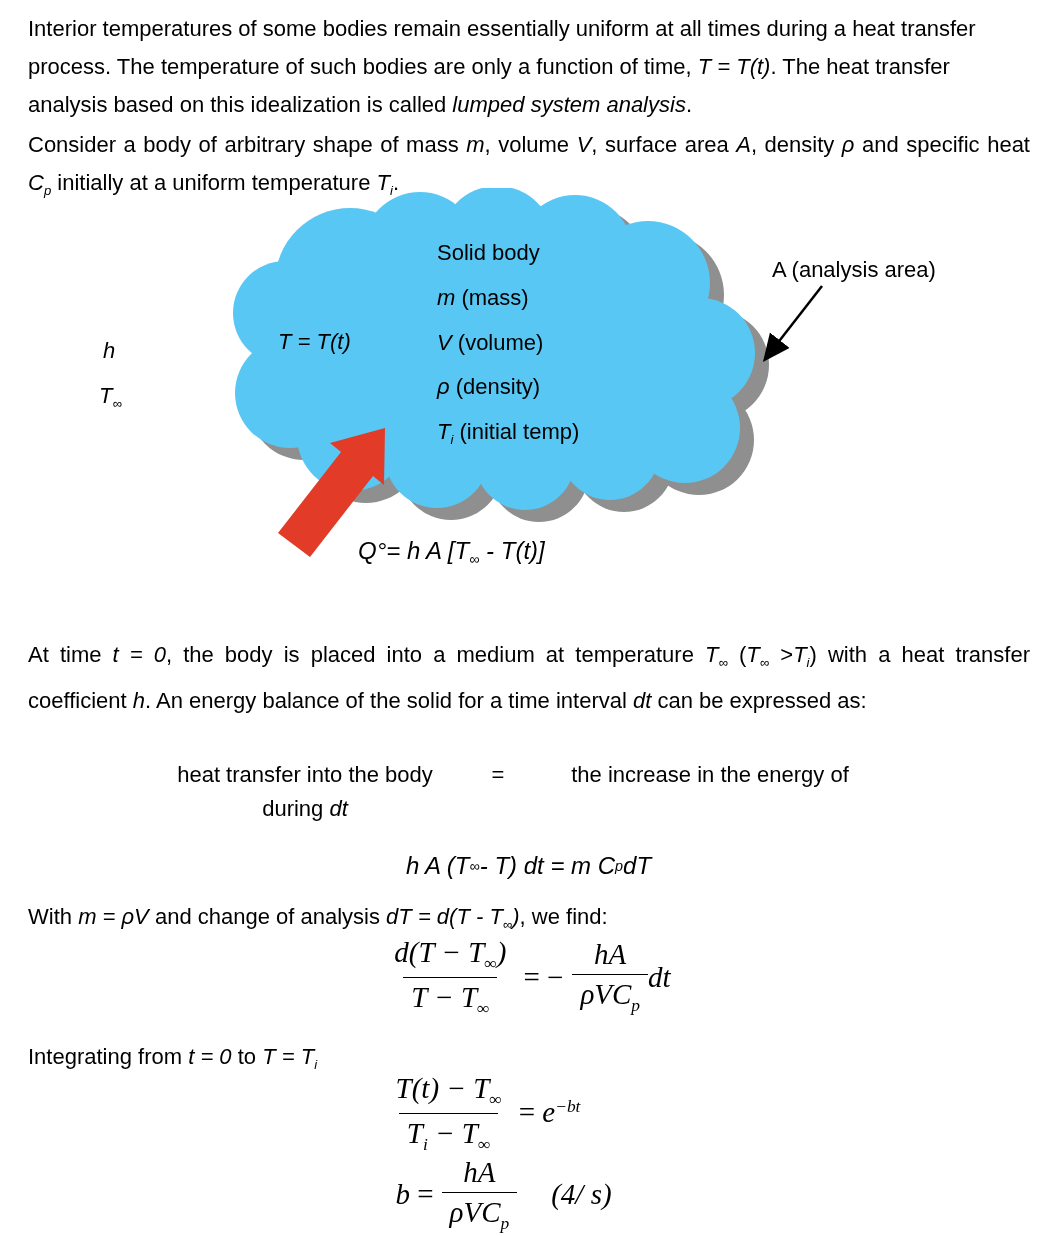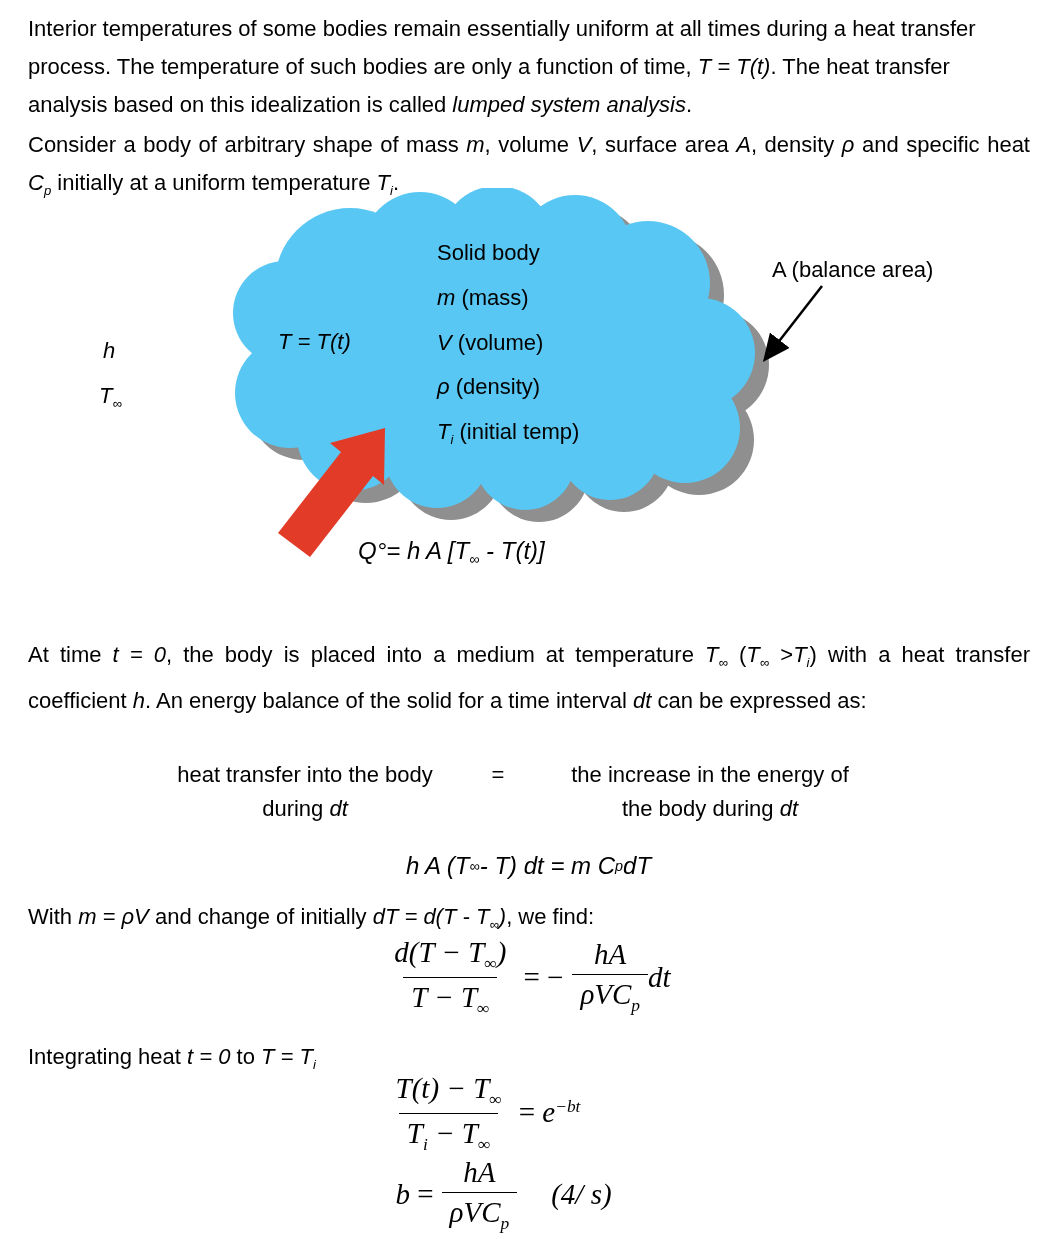--- a/index.html
+++ b/index.html
@@ -82,60 +82,59 @@
   </svg>
 
   <div class="flabel" style="left:437px;top:52px;"><span>Solid body</span></div>
   <div class="flabel" style="left:437px;top:97px;"><span class="it">m</span><span> (mass)</span></div>
   <div class="flabel" style="left:437px;top:142px;"><span class="it">V</span><span> (volume)</span></div>
   <div class="flabel" style="left:437px;top:186px;"><span class="it">ρ</span><span> (density)</span></div>
   <div class="flabel" style="left:437px;top:231px;"><span class="it">T</span><span class="it sb">i</span><span> (initial temp)</span></div>
   <div class="flabel" style="left:278px;top:141px;"><span class="it">T = T(t)</span></div>
   <div class="flabel" style="left:103px;top:150px;"><span class="it">h</span></div>
   <div class="flabel" style="left:99px;top:195px;"><span class="it">T</span><span class="sb">∞</span></div>
-  <div class="flabel" style="left:772px;top:69px;"><span>A (balance area)</span></div>
+  <div class="flabel" style="left:772px;top:69px;"><span>A (analysis area)</span></div>
   <div class="qlabel" style="left:358px;top:345px;"><span class="it">Q°= h A [T</span><span class="sb">∞</span><span class="it"> - T(t)]</span></div>
 </div>
 
 <div class="para just" style="top:636px;"><span>At time </span><span class="it">t = 0</span><span>, the body is placed into a medium at temperature </span><span class="it">T</span><span class="sb">∞</span><span> (</span><span class="it">T</span><span class="sb">∞</span><span> &gt;</span><span class="it">T</span><span class="it sb">i</span><span>) with a heat transfer coefficient </span><span class="it">h</span><span>. An energy balance of the solid for a time interval </span><span class="it">dt</span><span> can be expressed as:</span></div>
 
 <div class="wcol" style="left:140px;width:330px;">
   <div><span>heat transfer into the body</span></div>
   <div><span>during </span><span class="it">dt</span></div>
 </div>
 <div class="wcol" style="left:478px;width:40px;">=</div>
 <div class="wcol" style="left:540px;width:340px;">
   <div><span>the increase in the energy of</span></div>
-  <div><span>the body during </span><span class="it">dt</span></div>
 </div>
 
 <div class="eqrow sanseq" style="top:852px;">
     <span class="it">h A (T</span>
     <span class="sb">∞</span>
     <span class="it"> - T) dt = m C</span>
     <span class="it sb">p</span>
     <span class="it"> dT</span>
   </div>
 
-<div class="para" style="top:898px;"><span>With </span><span class="it">m = ρV</span><span> and change of initially </span><span class="it">dT = d(T - T</span><span class="sb">∞</span><span class="it">)</span><span>, we find:</span></div>
+<div class="para" style="top:898px;"><span>With </span><span class="it">m = ρV</span><span> and change of analysis </span><span class="it">dT = d(T - T</span><span class="sb">∞</span><span class="it">)</span><span>, we find:</span></div>
 
 <div class="eqrow serif" style="top:936px;">
   <span class="frac">
     <span class="fnum"><span class="it">d(T − T</span><span class="sb">∞</span><span class="it">)</span></span>
     <span class="fden"><span class="it">T − T</span><span class="sb">∞</span></span>
   </span>
   <span class="gap"><span>= −</span></span>
   <span class="frac">
     <span class="fnum"><span class="it">hA</span></span>
     <span class="fden"><span class="it">ρVC</span><span class="it sb">p</span></span>
   </span>
   <span><span class="it">dt</span></span>
 </div>
 
-<div class="para" style="top:1038px;"><span>Integrating heat </span><span class="it">t = 0</span><span> to </span><span class="it">T = T</span><span class="it sb">i</span></div>
+<div class="para" style="top:1038px;"><span>Integrating from </span><span class="it">t = 0</span><span> to </span><span class="it">T = T</span><span class="it sb">i</span></div>
 
 <div class="eqrow serif" style="top:1072px;left:-40px;">
   <span class="frac">
     <span class="fnum"><span class="it">T(t) − T</span><span class="sb">∞</span></span>
     <span class="fden"><span class="it">T</span><span class="it sb">i</span><span class="it"> − T</span><span class="sb">∞</span></span>
   </span>
   <span class="gap"><span>= </span><span class="it">e</span><span class="it sp">−bt</span></span>
 </div>
 
 <div class="eqrow serif" style="top:1156px;left:-25px;">

